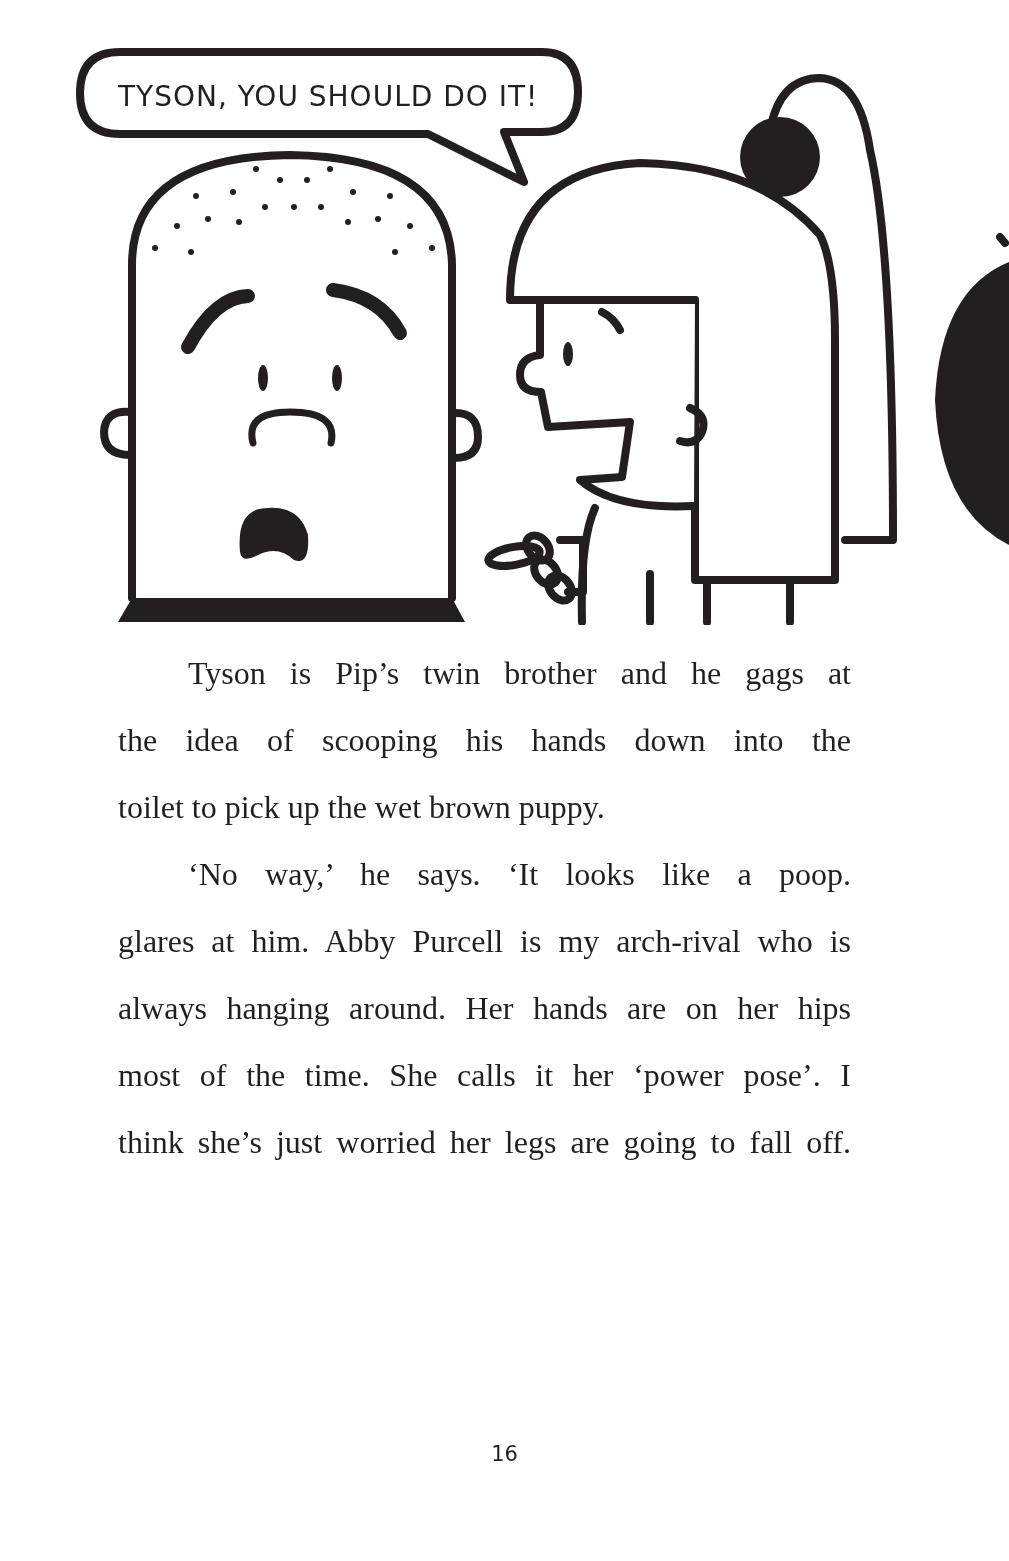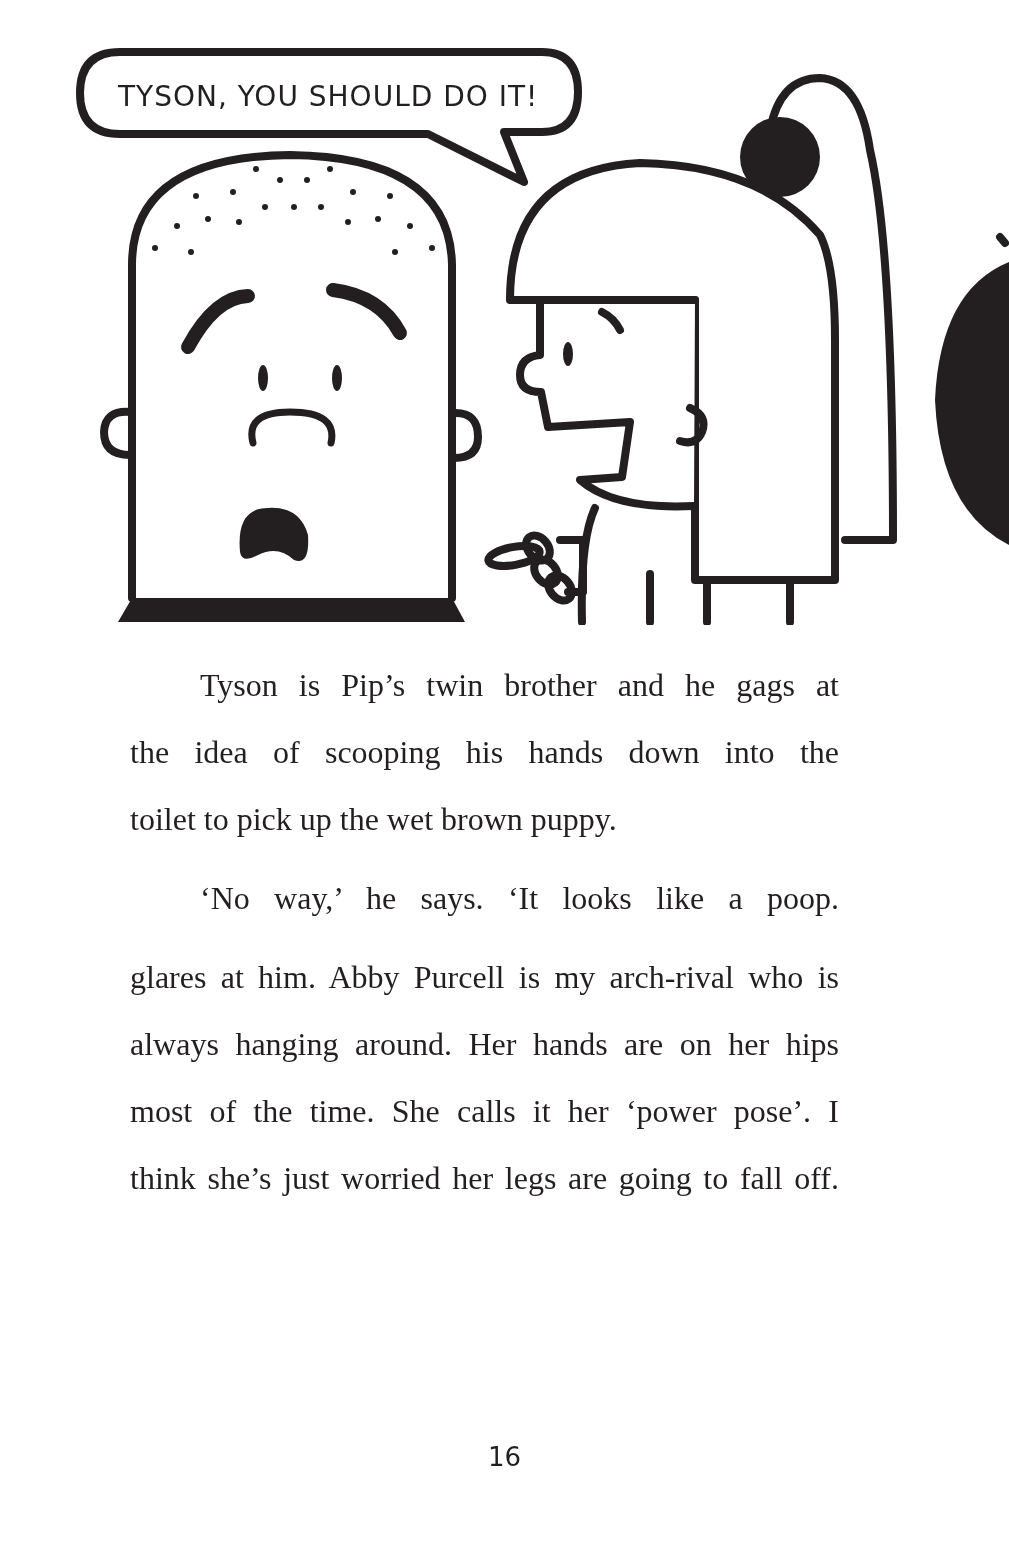--- a/index.html
+++ b/index.html
@@ -9,27 +9,27 @@
   .bubble-text {
     position: absolute; left: 118px; top: 80px; width: 420px;
     font-family: "DejaVu Sans", sans-serif; font-size: 28px; letter-spacing: 1px;
     color: #231f20; white-space: nowrap;
   }
   .body-text {
     position: absolute; left: 118px; top: 640px; width: 733px;
     font-family: "Liberation Serif", "DejaVu Serif", serif;
     font-size: 32px; line-height: 67px; color: #231f20;
   }
-  .para { margin: 12px; text-align: justify; text-align-last: left; }
+  .para { margin: 0; text-align: justify; text-align-last: left; }
   .line { display: block; text-align: justify; text-align-last: justify; white-space: nowrap; }
   .line.last { text-align-last: left; }
   .line.indent { padding-left: 70px; }
   .page-number {
     position: absolute; left: 0; width: 1009px; top: 1442px; text-align: center;
-    font-family: "DejaVu Sans", sans-serif; font-size: 26px; color: #231f20;
+    font-family: "DejaVu Sans", sans-serif; font-size: 21px; color: #231f20;
   }
 </style>
 </head>
 <body>
 
 <div class="page">
 
   <svg class="illustration" viewBox="0 0 1009 625" width="1009" height="625" xmlns="http://www.w3.org/2000/svg">
     <g fill="none" stroke="#231f20" stroke-width="8" stroke-linecap="round" stroke-linejoin="round">
 

